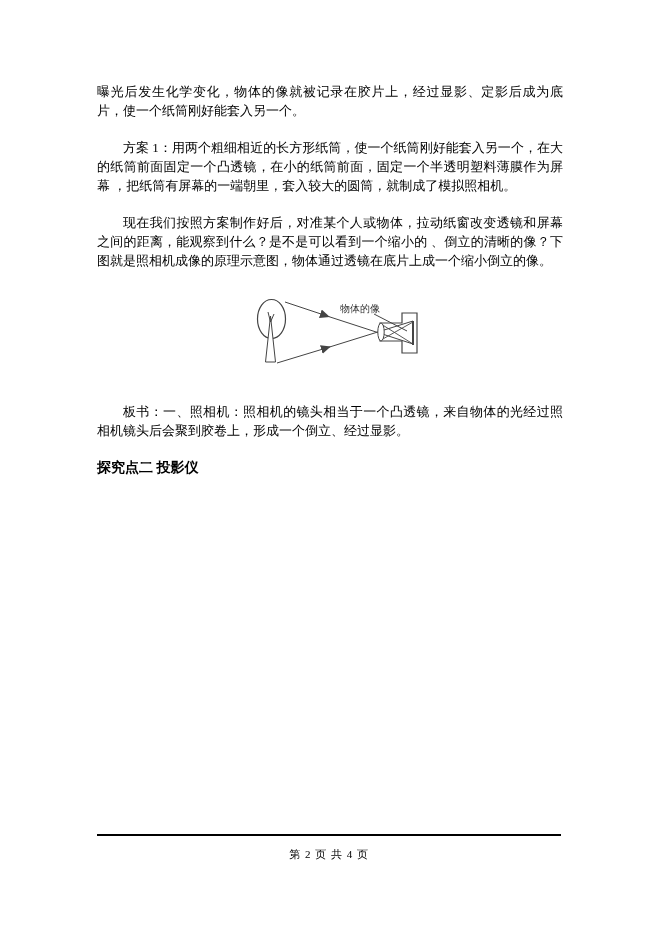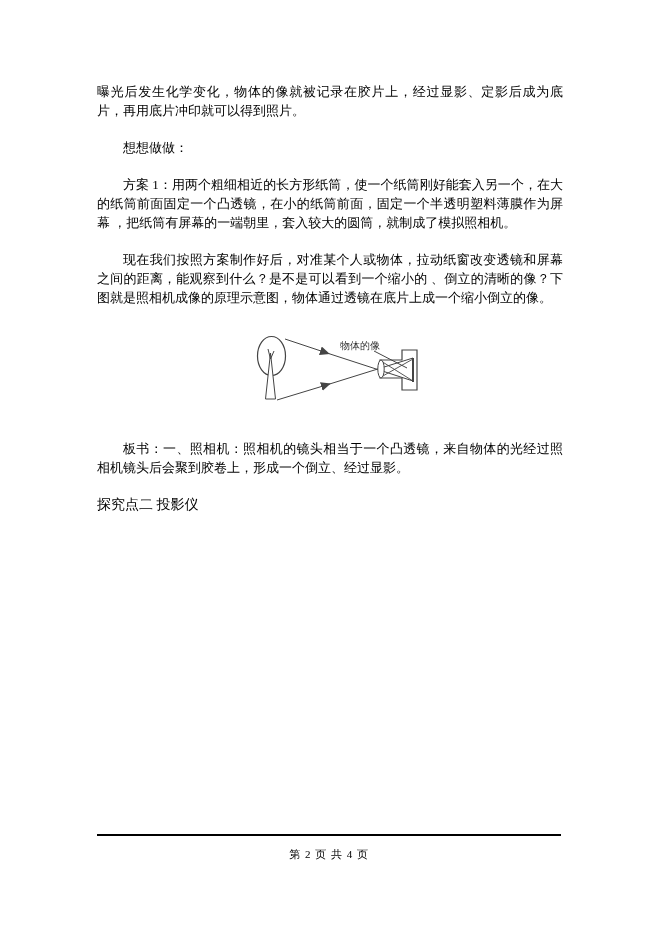--- a/index.html
+++ b/index.html
@@ -13,21 +13,21 @@
   }
   .content{
     position:absolute;
     left:97px;top:82px;width:466px;
     font-size:13px;line-height:19px;
     text-align:justify;
   }
   .para{margin:0 0 18px 0;text-indent:2em;}
   .para.noindent{text-indent:0;}
   .heading{
-    font-size:14px;font-weight:normal;line-height:19px;
+    font-size:14px;font-weight:bold;line-height:19px;
     margin:0 0 17px 0;text-indent:0;
   }
   .diagram{margin:6px 0 14px 140px;padding:0;}
   .diagram svg{display:block;}
   .diagram text{
     font-family:"Liberation Serif","DejaVu Serif",serif;
     font-size:10px;fill:#333;
   }
   .footer{position:absolute;left:97px;top:834px;width:464px;}
   .footer-rule{border-top:2px solid #000;height:0;}
@@ -35,23 +35,22 @@
     text-align:center;margin-top:11px;
     font-size:11px;letter-spacing:1px;
   }
 </style>
 </head>
 <body>
 
 <div class="page">
   <div class="content">
 
-    <p class="para noindent">曝光后发生化学变化，物体的像就被记录在胶片上，经过显影、定影后成为底片，再用底片冲印就可以得到照片。</p>
+    <p class="para noindent">曝光后发生化学变化，物体的像就被记录在胶片上，经过显影、定影后成为底片，使一个纸筒刚好能套入另一个。</p>
 
-    <p class="para">想想做做：</p>
 
     <p class="para">方案 1：用两个粗细相近的长方形纸筒，使一个纸筒刚好能套入另一个，在大的纸筒前面固定一个凸透镜，在小的纸筒前面，固定一个半透明塑料薄膜作为屏幕 ，把纸筒有屏幕的一端朝里，套入较大的圆筒，就制成了模拟照相机。</p>
 
 
     <p class="para">现在我们按照方案制作好后，对准某个人或物体，拉动纸窗改变透镜和屏幕之间的距离，能观察到什么？是不是可以看到一个缩小的 、倒立的清晰的像？下图就是照相机成像的原理示意图，物体通过透镜在底片上成一个缩小倒立的像。</p>
 
     <figure class="diagram">
       <svg width="210" height="100" viewBox="0 0 210 100">
         <defs>
           <marker id="arrowhead" markerUnits="userSpaceOnUse" markerWidth="10" markerHeight="9" refX="7" refY="4.5" orient="auto">

